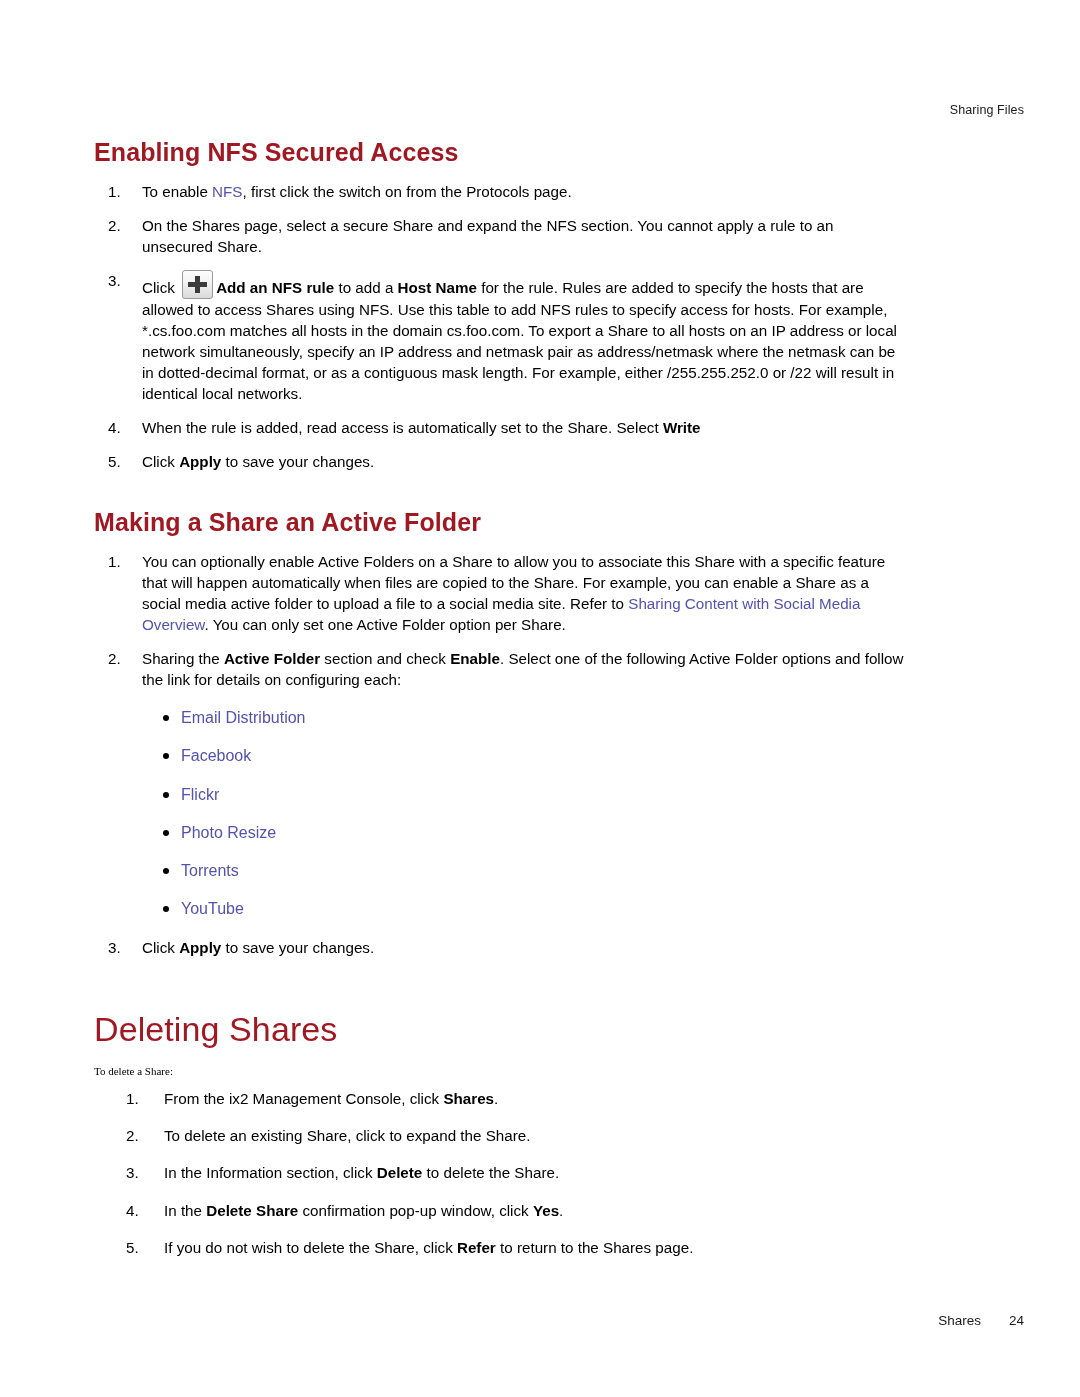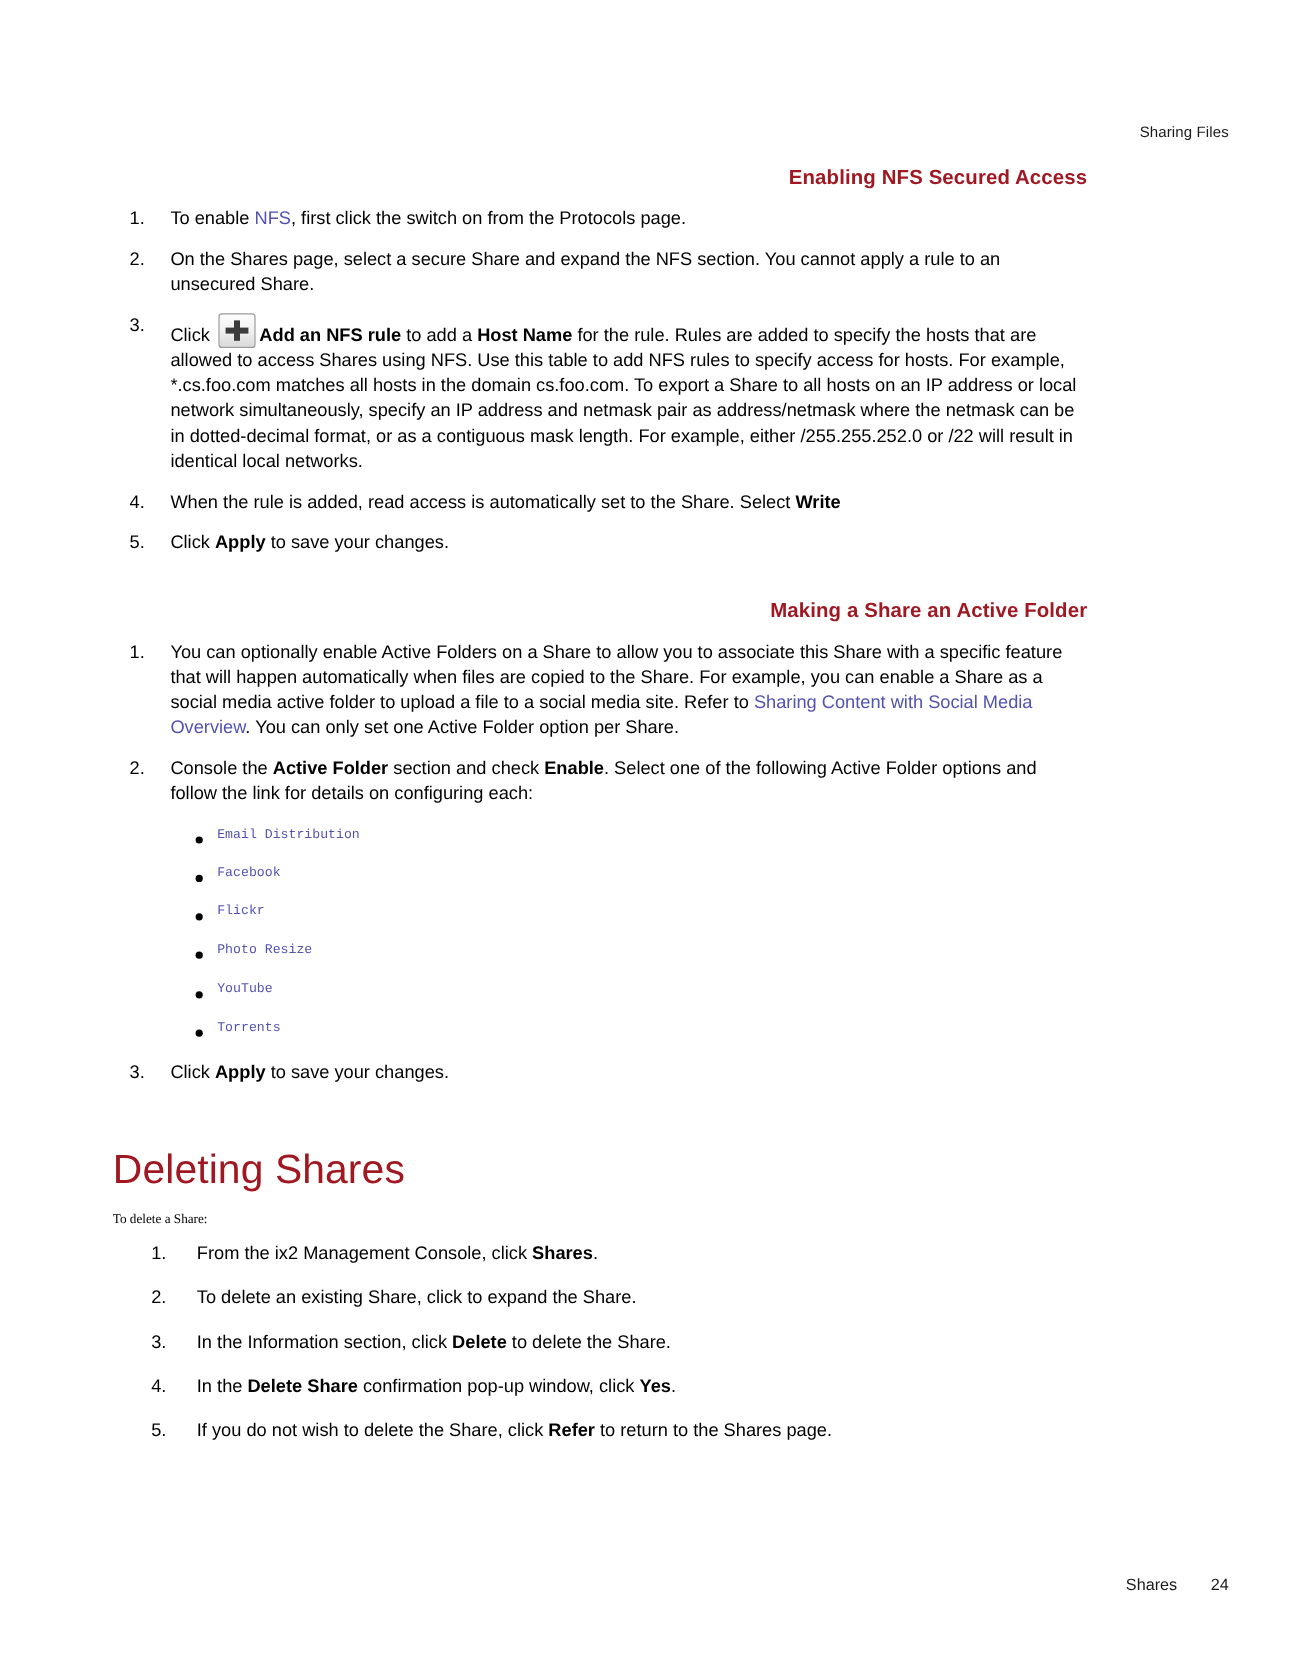--- a/index.html
+++ b/index.html
@@ -46,27 +46,26 @@
 
   
   .content {
     position: absolute;
     left: 94px;
     top: 138px;
     width: 812px;
   }
 
   h2.sec-head {
-    font-size: 17px;
+    font-size: 25px;
     font-weight: bold;
     color: #A01822;
     margin: 0 0 14px 0;
     letter-spacing: 0.1px;
     line-height: 1.15;
-    text-align: right;
   }
   h1.chap-head {
     font-size: 34px;
     font-weight: normal;
     color: #A01822;
     margin: 0 0 14px 0;
     letter-spacing: 0.1px;
     line-height: 1.15;
   }
   .gap-sec { height: 36px; }
@@ -113,23 +112,22 @@
   
   ul.bullets {
     list-style: none;
     margin: 18px 0 12px 0;
     padding: 0;
   }
   ul.bullets > li {
     position: relative;
     padding-left: 39px;
     margin-bottom: 19px;
-    font-size: 11px;
+    font-size: 16px;
     line-height: 1.2;
-    font-family: Liberation Mono, monospace;
   }
   ul.bullets > li .dot {
     position: absolute;
     left: 21px;
     top: 7px;
     width: 6px;
     height: 6px;
     border-radius: 50%;
     background: #000;
   }
@@ -222,29 +220,29 @@
 
     <ol class="steps">
 
       <li>
         <span class="num">1.</span>
         <span>You can optionally enable Active Folders on a Share to allow you to associate this Share with a specific feature that will happen automatically when files are copied to the Share. For example, you can enable a Share as a social media active folder to upload a file to a social media site. Refer to </span><a class="lnk" href="#">Sharing Content with Social Media Overview</a><span>. You can only set one Active Folder option per Share.</span>
       </li>
 
       <li>
         <span class="num">2.</span>
-        <span>Console the </span><b>Active Folder</b><span> section and check </span><b>Enable</b><span>. Select one of the following Active Folder options and follow the link for details on configuring each:</span>
+        <span>Sharing the </span><b>Active Folder</b><span> section and check </span><b>Enable</b><span>. Select one of the following Active Folder options and follow the link for details on configuring each:</span>
 
         <ul class="bullets">
           <li><span class="dot"></span><a class="lnk" href="#">Email Distribution</a></li>
           <li><span class="dot"></span><a class="lnk" href="#">Facebook</a></li>
           <li><span class="dot"></span><a class="lnk" href="#">Flickr</a></li>
           <li><span class="dot"></span><a class="lnk" href="#">Photo Resize</a></li>
+          <li><span class="dot"></span><a class="lnk" href="#">Torrents</a></li>
           <li><span class="dot"></span><a class="lnk" href="#">YouTube</a></li>
-          <li><span class="dot"></span><a class="lnk" href="#">Torrents</a></li>
         </ul>
       </li>
 
       <li style="margin-bottom:0;">
         <span class="num">3.</span>
         <span>Click </span><b>Apply</b><span> to save your changes.</span>
       </li>
     </ol>
 
     <div class="gap-chap"></div>

